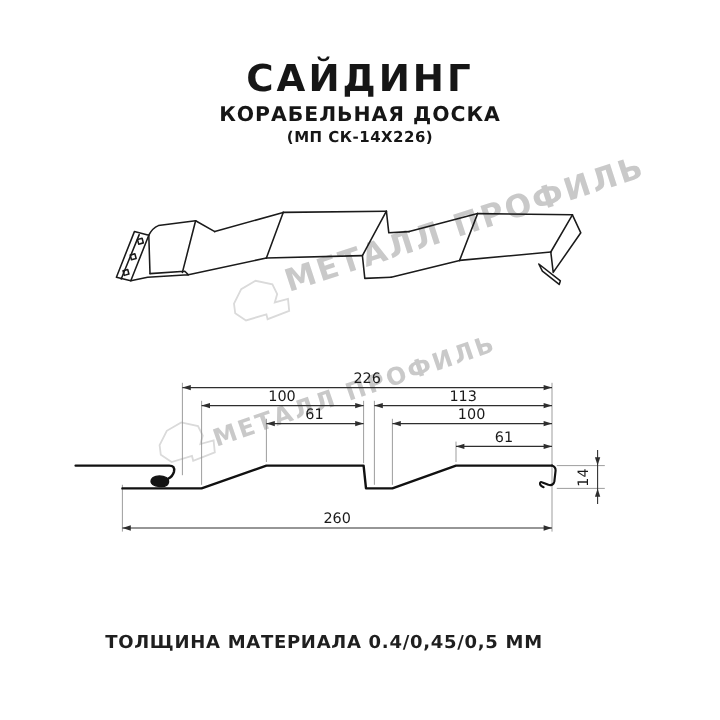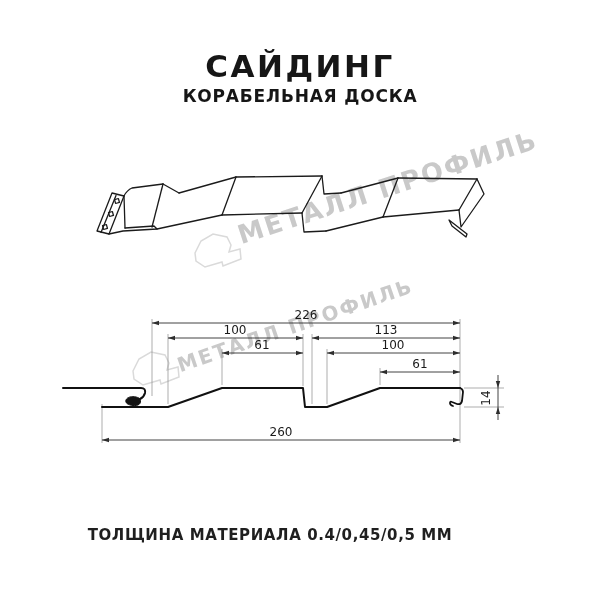--- a/index.html
+++ b/index.html
@@ -27,20 +27,21 @@
   .prof{stroke:#111;fill:none;stroke-linejoin:round;stroke-linecap:round;}
   .p3d{stroke:#1b1b1b;fill:none;stroke-width:1.3;stroke-linejoin:round;stroke-linecap:round;}
 </style>
 </head>
 <body>
 
 <div id="stage">
 
   <div class="hdr" id="subtitle">КОРАБЕЛЬНАЯ ДОСКА</div>
   <div class="hdr" id="title">САЙДИНГ</div>
+  <div class="hdr" id="model">(МП СК-14Х226)</div>
 
   <div class="wm-logo" id="wm-logo-1">
     <svg width="50" height="38" viewBox="0 0 50 38">
       <path d="M2,22 L8,10 L20,3 L34,6 L38,14 L36,21 L47,18 L48,28 L30,35 L29,31 L12,36 L3,30 Z" fill="none" stroke="#dadada" stroke-width="1.5"></path>
     </svg>
   </div>
   <div class="wm-text" id="wm-text-1">МЕТАЛЛ ПРОФИЛЬ</div>
 
   <div class="abs" style="left:80px;top:148px;">
     <svg width="440" height="145" viewBox="0 0 440 145">

